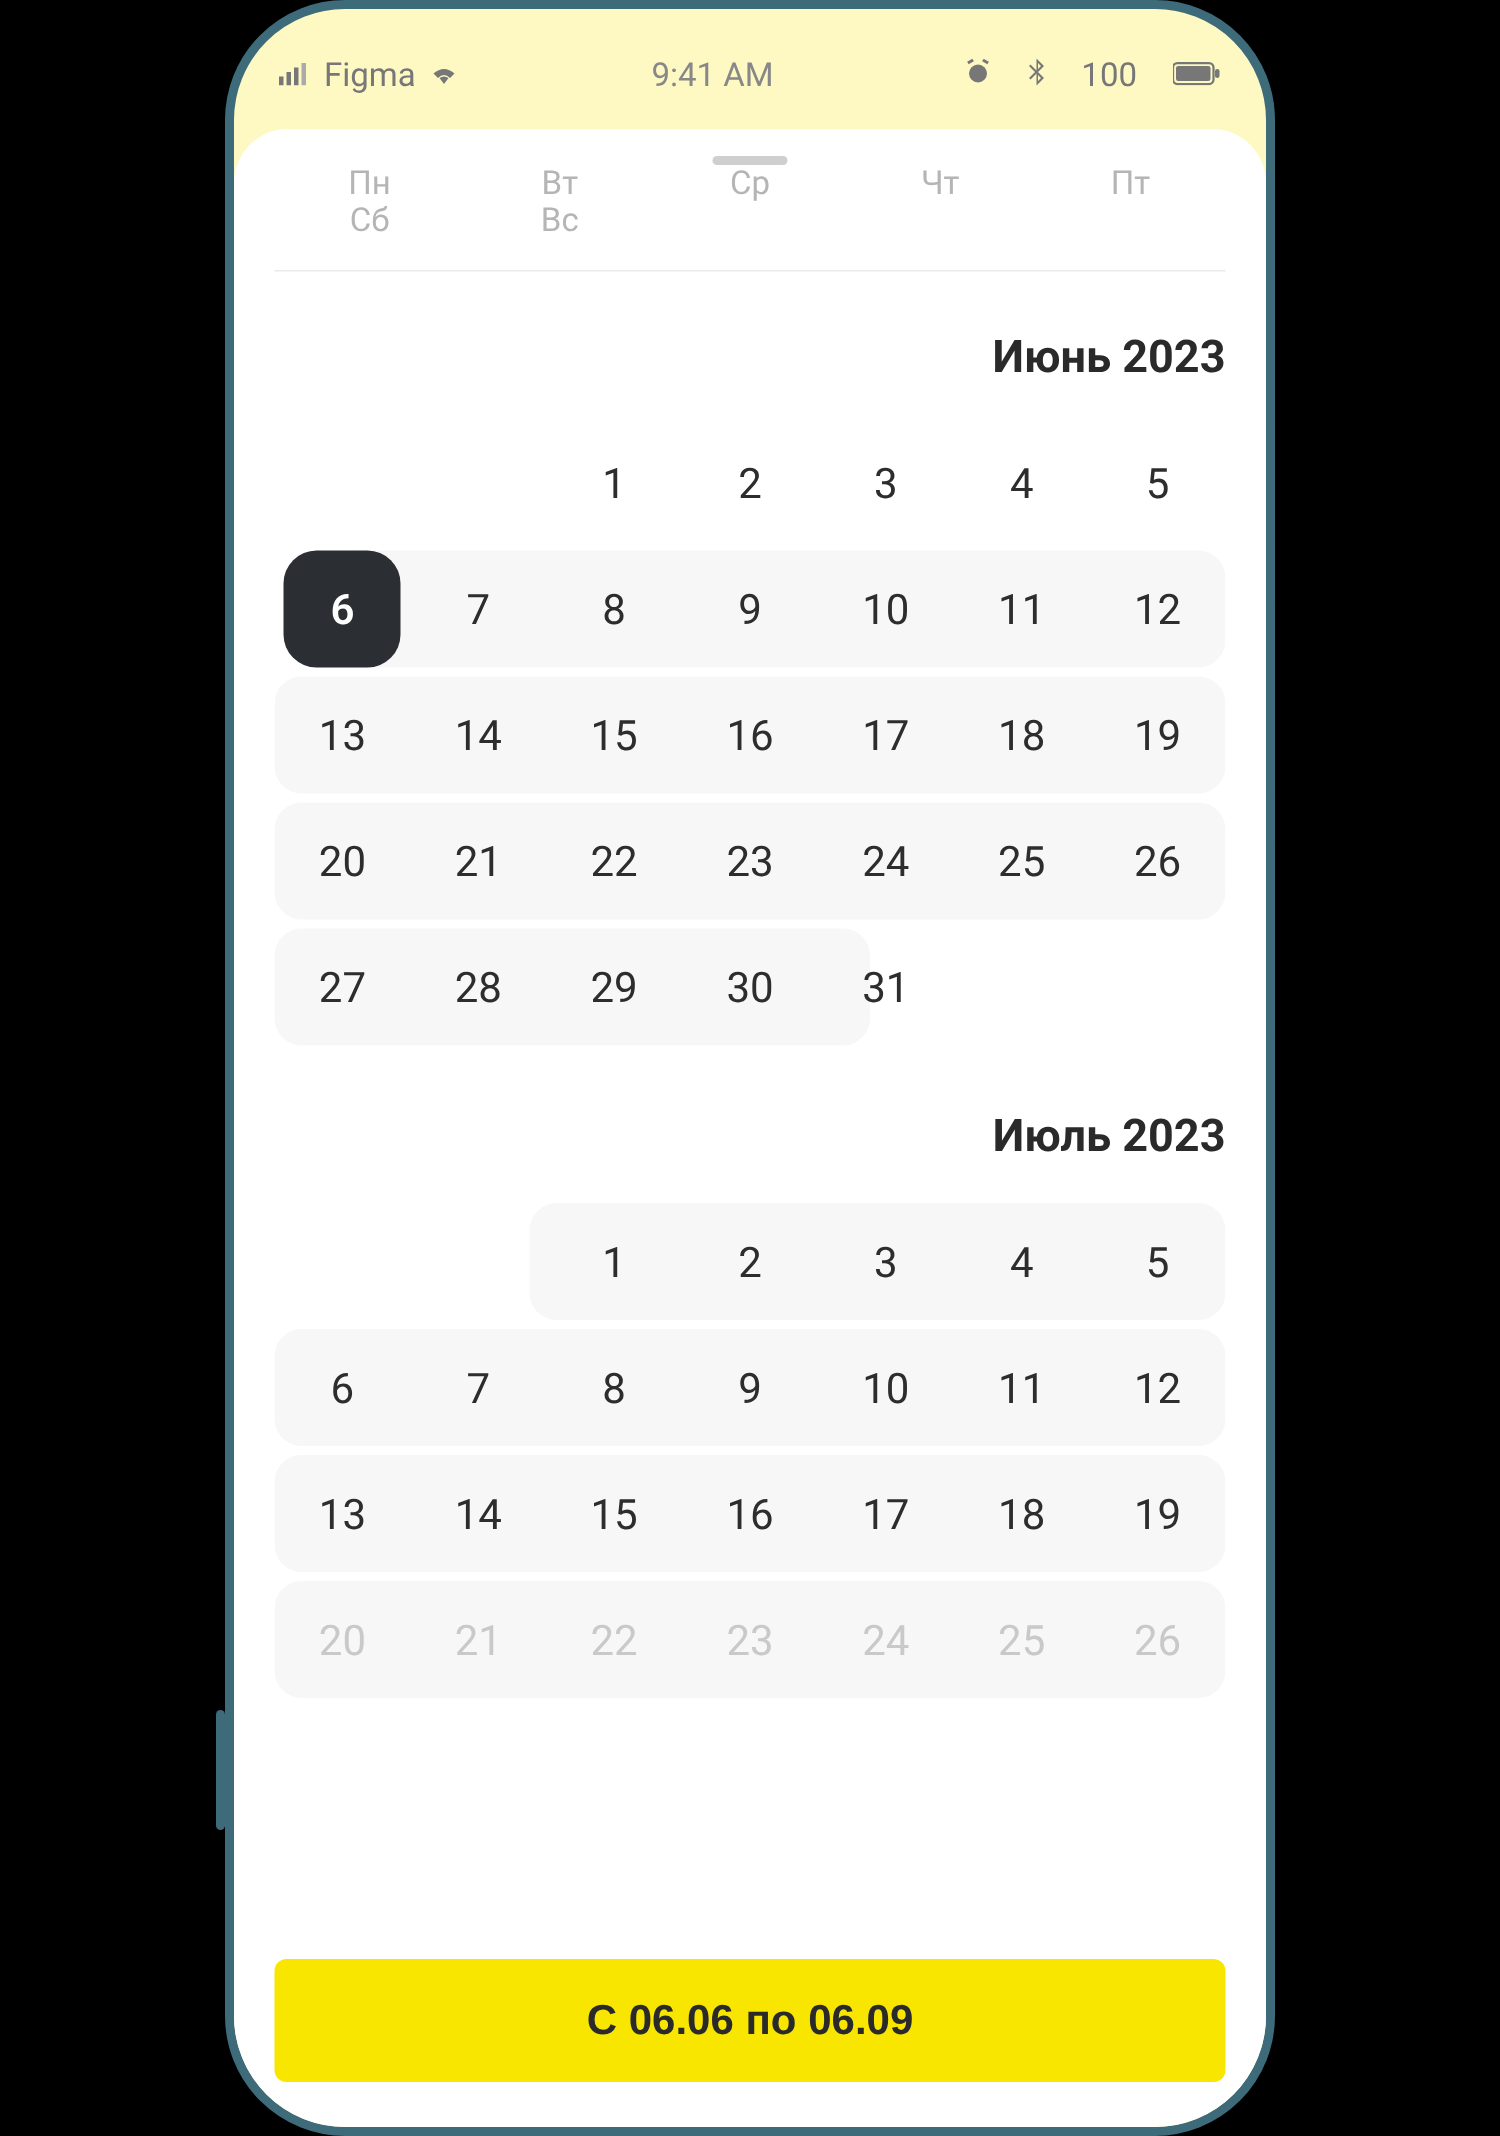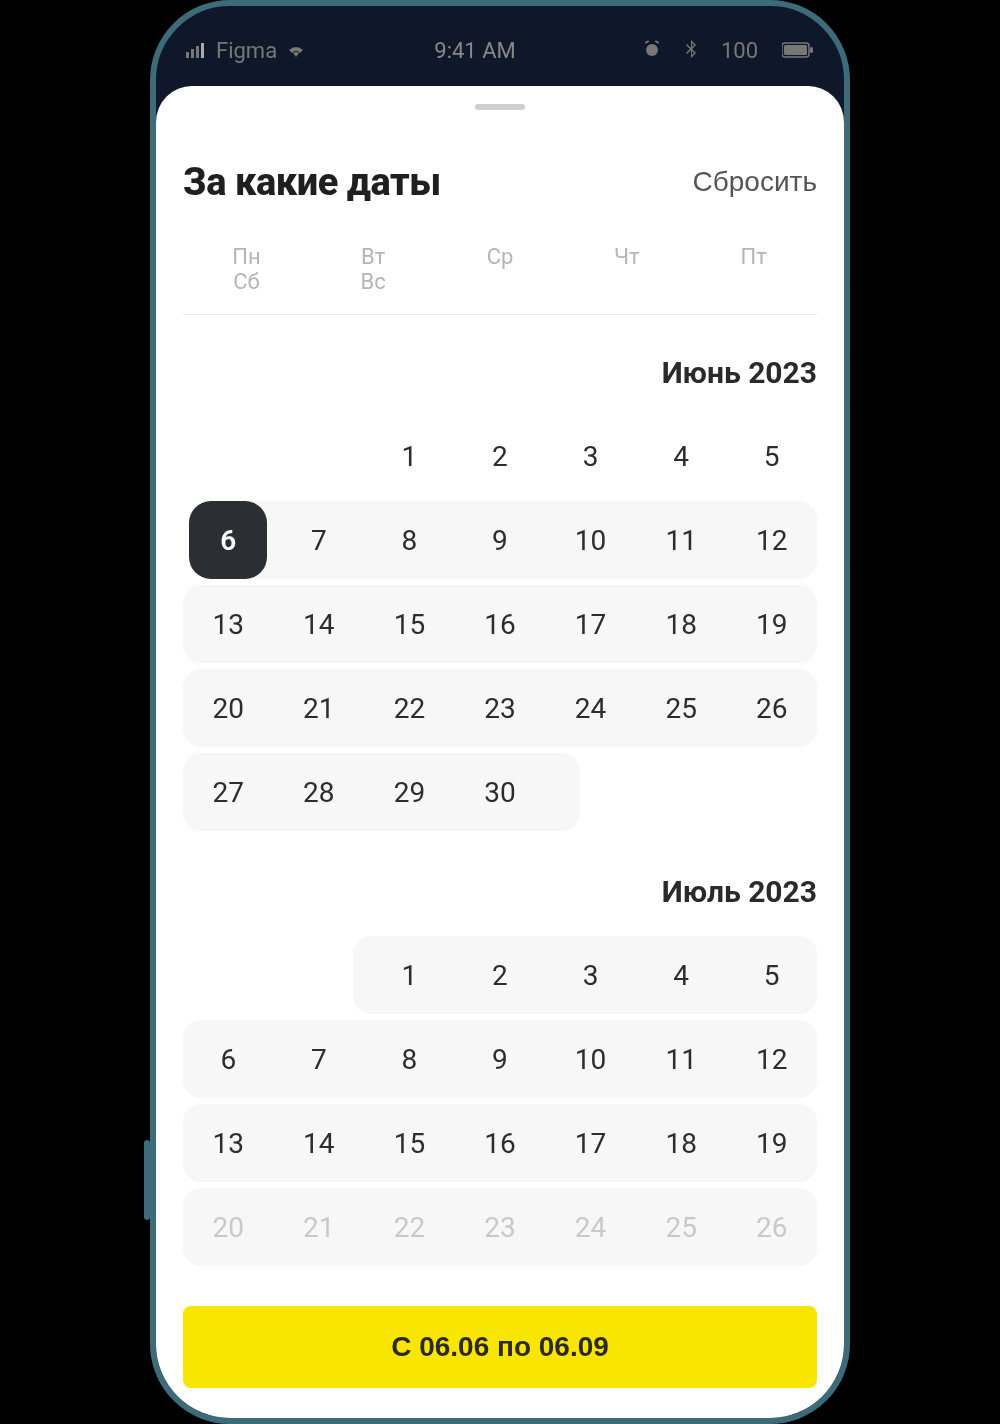--- a/index.html
+++ b/index.html
@@ -12,21 +12,21 @@
     overflow: hidden;
   }
   .device-frame {
     position: absolute;
     left: 150px;
     top: 0;
     width: 700px;
     height: 1424px;
     border: 6px solid #3d6b7a;
     border-radius: 80px;
-    background: #0f172a;
+    background: #fef9c3;
     overflow: hidden;
   }
   .volume-btn {
     position: absolute;
     right: -12px;
     width: 6px;
     background: #3d6b7a;
     border-radius: 3px;
   }
   .vb1 { top: 280px; height: 80px; }
@@ -235,24 +235,20 @@
             <rect x="2" y="3" width="23" height="10" rx="1.5" fill="#777"></rect>
             <rect x="28" y="5" width="3" height="6" rx="1.5" fill="#777"></rect>
           </svg>
       </span>
     </div>
   </div>
 
   <div class="sheet">
     <div class="handle"></div>
 
-    <div class="header-row">
-      <div class="title">За какие даты</div>
-      <button class="reset">Сбросить</button>
-    </div>
 
     <div class="weekdays">
       <div>Пн</div>
       <div>Вт</div>
       <div>Ср</div>
       <div>Чт</div>
       <div>Пт</div>
       <div>Сб</div>
       <div>Вс</div>
     </div>
@@ -291,20 +287,21 @@
             <div class="day">21</div>
             <div class="day">22</div>
             <div class="day">23</div>
             <div class="day">24</div>
             <div class="day">25</div>
             <div class="day">26</div>
             <div class="day">27</div>
             <div class="day">28</div>
             <div class="day">29</div>
             <div class="day">30</div>
+            <div class="day">31</div>
           </div>
       </div>
 
       <div class="month-title">Июль 2023</div>
       <div class="calendar m2-range-wrap">
         <div class="range-row m2-r1"></div>
         <div class="range-row m2-r2"></div>
         <div class="range-row m2-r3"></div>
         <div class="range-row m2-r4"></div>
         <div class="month-grid" id="month-1">

